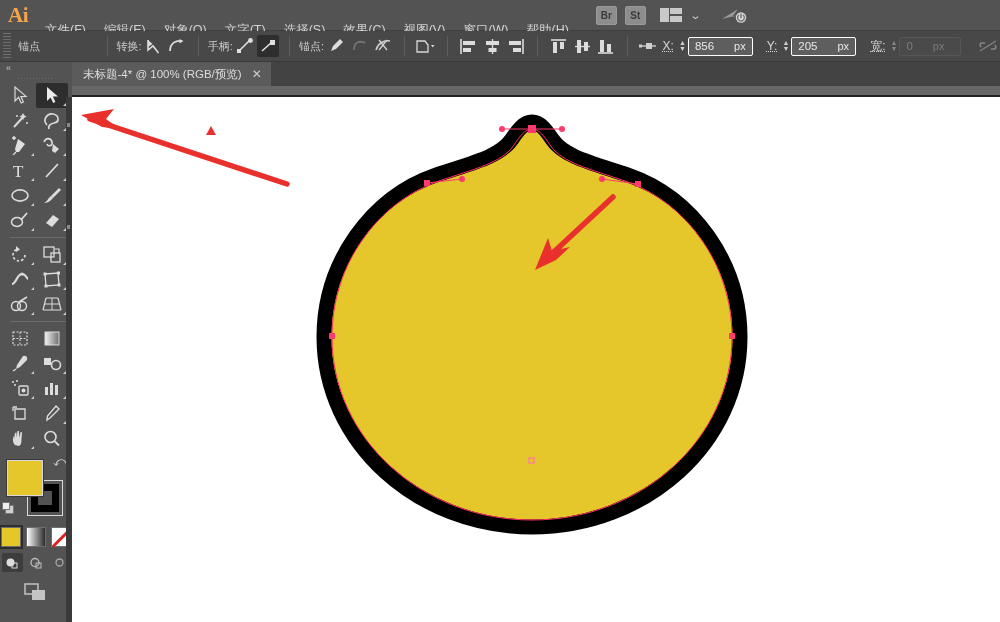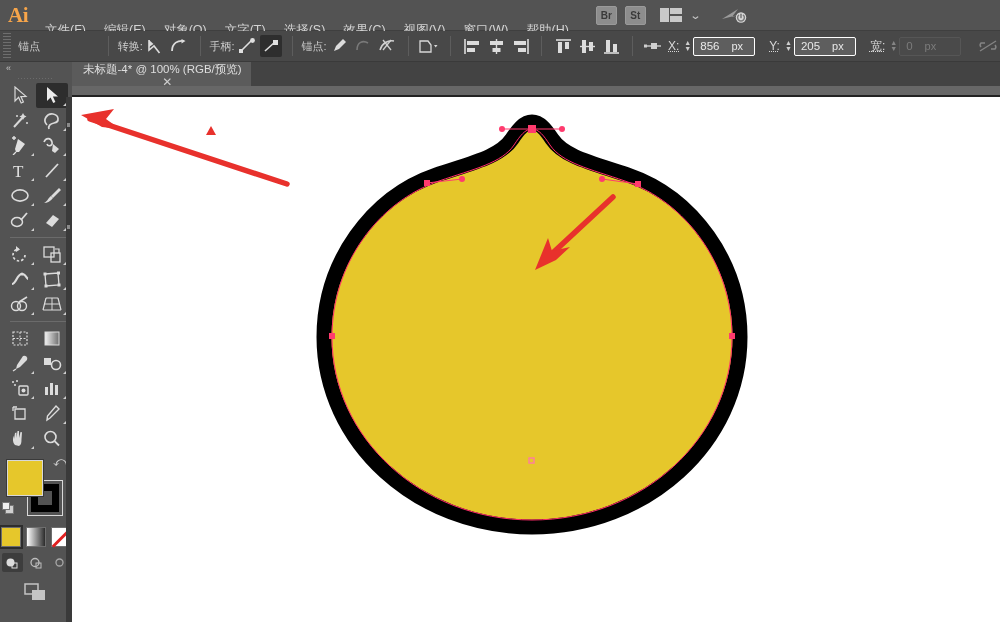--- a/index.html
+++ b/index.html
@@ -87,33 +87,33 @@
     margin-right: 2px; color: #cfcfcf;
   }
   .stepper i { font-size: 7px; line-height: 6px; }
   .numfield {
     background: #5e5e5e; border: 1px solid #ffffff; border-radius: 2px;
     height: 19px; min-width: 62px;
     display: flex; align-items: center; padding: 0 6px;
     color: #e8e8e8; font-size: 11.5px;
   }
   .numfield.disabled { background: #4a4a4a; border-color: #565656; color: #7b7b7b; }
-  .numfield .unit { margin-left: 12px; font-size: 11px; }
+  .numfield .unit { margin-left: 20px; font-size: 11px; }
 
   
   .tabbar {
     position: absolute; left: 72px; top: 62px; width: 928px; height: 24px;
     background: #434343;
   }
   .tab {
     position: absolute; left: 0; top: 0; height: 24px;
     background: #5b5b5b;
     display: flex; align-items: center;
     padding: 0 9px 0 11px;
-    color: #dedede; font-size: 11.5px; white-space: nowrap; flex-direction: column;
+    color: #dedede; font-size: 11.5px; white-space: nowrap;
   }
   .tab-close {
     margin-left: 10px; color: #cfcfcf; font-size: 12px; line-height: 10px;
   }
   .tabstrip-line {
     position: absolute; left: 72px; top: 86px; width: 928px; height: 11px;
     background: #676767;
     border-bottom: 2px solid #222;
   }
 

